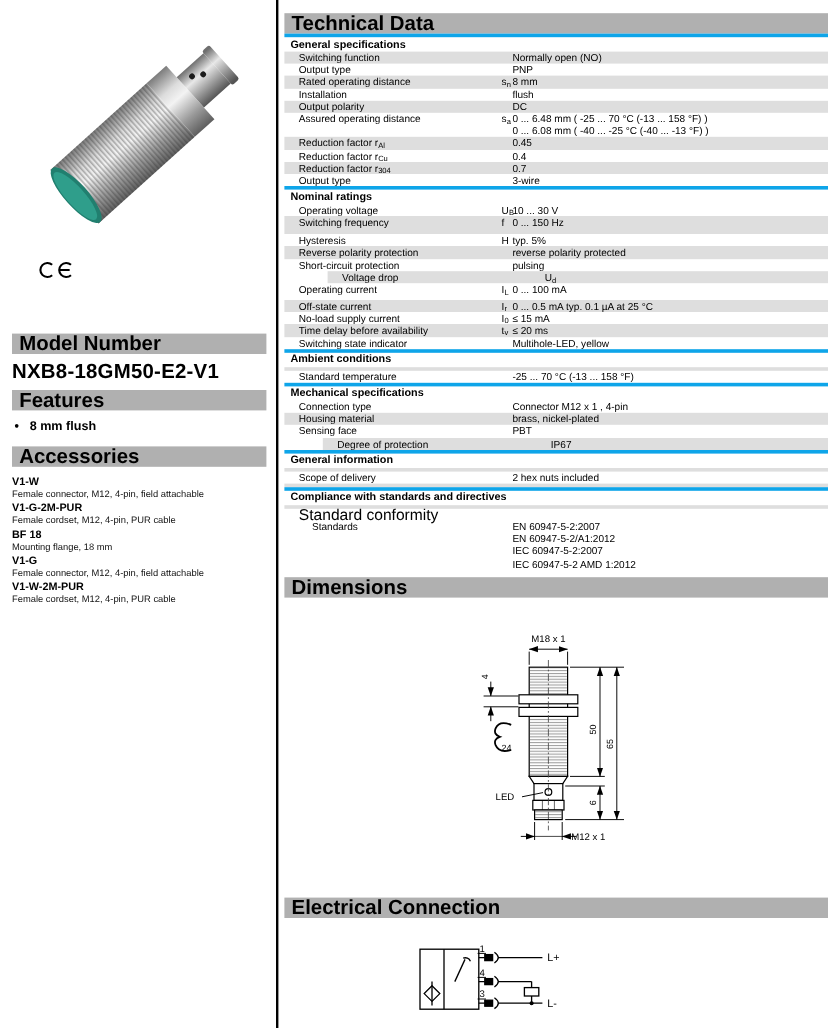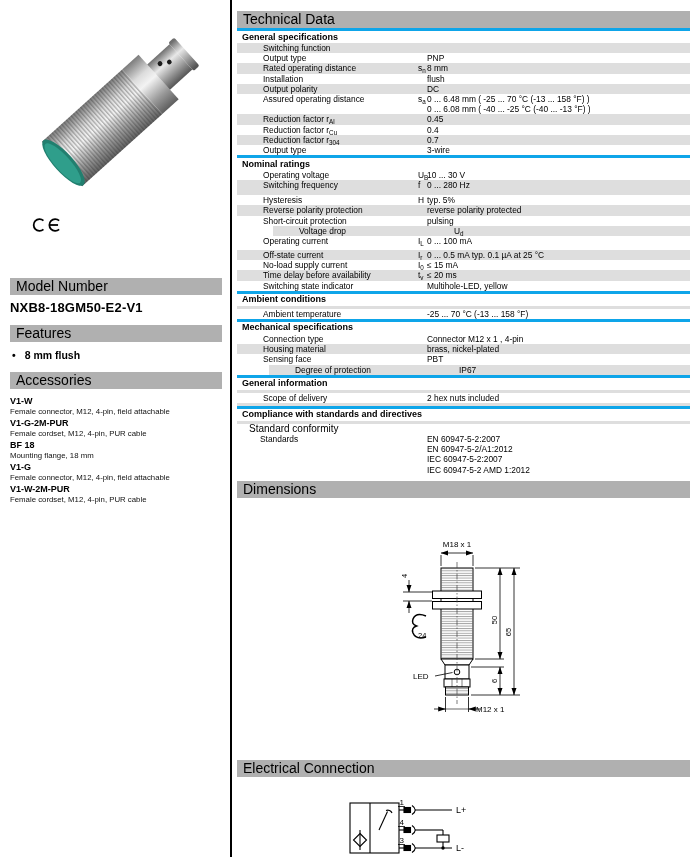--- a/index.html
+++ b/index.html
@@ -1,53 +1,53 @@
 <!DOCTYPE html>
 <html style="--bar: #b0b0b0; --shade: #dedede;"><head>
 <meta charset="utf-8">
 <style>
   html,body{margin:0;padding:0}
   body{width:690px;height:857px;position:relative;overflow:hidden;background:#fff;color:#000;
        font-family:"Liberation Sans",sans-serif;-webkit-font-smoothing:antialiased}
   .divider{position:absolute;left:230px;top:0;width:2px;height:857px;background:#000}
 
   
-  .bar{background:var(--bar,#b0b0b0);font-weight:normal;font-size:14px;height:17px;line-height:17px;padding-left:6px}
+  .bar{background:var(--bar,#b0b0b0);font-weight:bold;font-size:17px;height:17px;line-height:17px;padding-left:6px}
 
   
   .left-col{position:absolute;left:10px;top:0;width:212px;height:662px}
   .left-col .bar{position:absolute;left:0;width:206px}
   .photo{position:absolute;top:12px;left:0;width:212px;height:200px}
   .ce{position:absolute;top:217px;left:22px;width:30px;height:16px}
   .bar-model{top:278px}
-  .model-val{position:absolute;top:300px;left:0;font-weight:bold;font-size:13px;letter-spacing:.2px}
+  .model-val{position:absolute;top:300px;left:0;font-weight:bold;font-size:17px;letter-spacing:.2px}
   .bar-features{top:325px}
   .feature-item{position:absolute;top:349px;left:2px;font-weight:bold;font-size:10.5px}
   .feature-item::before{content:"\2022";margin-right:9px}
   .bar-acc{top:372px}
   .acc-list{position:absolute;top:396px;left:0;width:212px}
   .acc-name{font-weight:bold;font-size:9px;line-height:10.5px}
   .acc-desc{font-size:7.8px;line-height:9px;margin-bottom:2.5px;color:#111}
 
   
   .right-col{position:absolute;left:237px;top:0;width:453px}
   .bar-tech{margin-top:11px}
   .tech-table{width:453px}
   .sec-heading{font-weight:bold;font-size:9px;line-height:9.5px;padding:1.5px 0 1px 5px;border-top:3px solid #0ea5e9}
-  .row{position:relative;font-size:8.4px;line-height:10.2px;padding-left:26px;white-space:nowrap}
+  .row{position:relative;font-size:8.4px;line-height:10.2px;padding-left:12px;white-space:nowrap}
   .row.shade{background:var(--shade,#dedede)}
   .row.ind2{padding-left:23px}
   .row sub,.sym sub{font-size:6.3px;line-height:0;vertical-align:-1.5px}
   .sym{position:absolute;left:181px;top:0}
   .val{position:absolute;left:190px;top:0;width:262px}
   .vline{height:10.2px}
   .rule{height:3px;background:var(--shade,#dedede)}
-  .subheading{font-size:10px;line-height:10.2px;padding-left:12px}
+  .subheading{font-size:13px;line-height:10.2px;padding-left:12px}
   .bar-dim{margin-top:6px}
-  .dim-wrap{margin:34px 0 0 163px;width:190px;height:185px}
+  .dim-wrap{margin:22px 0 0 163px;width:190px;height:185px}
   .bar-elec{margin-top:43px}
   .elec-wrap{margin:20px 0 0 105px;width:230px;height:85px}
 
   svg text{font-family:"Liberation Sans",sans-serif}
 </style>
 </head>
 <body>
 
 <div>
   <div class="divider"></div>
@@ -125,21 +125,23 @@
           <div class="acc-desc">Female cordset, M12, 4-pin, PUR cable</div>
         </div>
       </div>
   </div>
 
   <div class="right-col">
 
     <div class="bar bar-tech">Technical Data</div>
     <div class="tech-table" id="tech-table">
         <div class="sec-heading">General specifications</div>
-        <div class="row shade" style="height: 10.2px;"><span class="lab">Switching function</span></div>
+        <div class="row shade" style="height: 10.2px;"><span class="lab">Switching function</span><div class="val">
+            <div class="vline">Normally open (NO)</div>
+          </div></div>
         <div class="row" style="height: 10.2px;"><span class="lab">Output type</span><div class="val">
             <div class="vline">PNP</div>
           </div></div>
         <div class="row shade" style="height: 10.2px;"><span class="lab">Rated operating distance</span><span class="sym">s<sub>n</sub></span><div class="val">
             <div class="vline">8 mm</div>
           </div></div>
         <div class="row" style="height: 10.2px;"><span class="lab">Installation</span><div class="val">
             <div class="vline">flush</div>
           </div></div>
         <div class="row shade" style="height: 10.2px;"><span class="lab">Output polarity</span><div class="val">
@@ -159,21 +161,21 @@
             <div class="vline">0.7</div>
           </div></div>
         <div class="row" style="height: 10.2px;"><span class="lab">Output type</span><div class="val">
             <div class="vline">3-wire</div>
           </div></div>
         <div class="sec-heading">Nominal ratings</div>
         <div class="row" style="height: 10.2px;"><span class="lab">Operating voltage</span><span class="sym">U<sub>B</sub></span><div class="val">
             <div class="vline">10 ... 30 V</div>
           </div></div>
         <div class="row shade" style="height: 15px;"><span class="lab">Switching frequency</span><span class="sym">f</span><div class="val">
-            <div class="vline">0 ... 280 Hz</div>
+            <div class="vline">0 ... 150 Hz</div>
           </div></div>
         <div class="row" style="height: 10.2px;"><span class="lab">Hysteresis</span><span class="sym">H</span><div class="val">
             <div class="vline">typ. 5%</div>
           </div></div>
         <div class="row shade" style="height: 10.2px;"><span class="lab">Reverse polarity protection</span><div class="val">
             <div class="vline">reverse polarity protected</div>
           </div></div>
         <div class="row" style="height: 10.2px;"><span class="lab">Short-circuit protection</span><div class="val">
             <div class="vline">pulsing</div>
           </div></div>
@@ -188,21 +190,21 @@
             <div class="vline">≤ 15 mA</div>
           </div></div>
         <div class="row shade" style="height: 10.2px;"><span class="lab">Time delay before availability</span><span class="sym">t<sub>v</sub></span><div class="val">
             <div class="vline">≤ 20 ms</div>
           </div></div>
         <div class="row" style="height: 10.2px;"><span class="lab">Switching state indicator</span><div class="val">
             <div class="vline">Multihole-LED, yellow</div>
           </div></div>
         <div class="sec-heading">Ambient conditions</div>
         <div class="rule"></div>
-        <div class="row" style="height: 10.2px;"><span class="lab">Ambient temperature</span><div class="val">
+        <div class="row" style="height: 10.2px;"><span class="lab">Standard temperature</span><div class="val">
             <div class="vline">-25 ... 70 °C (-13 ... 158 °F)</div>
           </div></div>
         <div class="sec-heading">Mechanical specifications</div>
         <div class="row" style="height: 10.2px;"><span class="lab">Connection type</span><div class="val">
             <div class="vline">Connector M12 x 1 , 4-pin</div>
           </div></div>
         <div class="row shade" style="height: 10.2px;"><span class="lab">Housing material</span><div class="val">
             <div class="vline">brass, nickel-plated</div>
           </div></div>
         <div class="row" style="height: 10.2px;"><span class="lab">Sensing face</span><div class="val">

